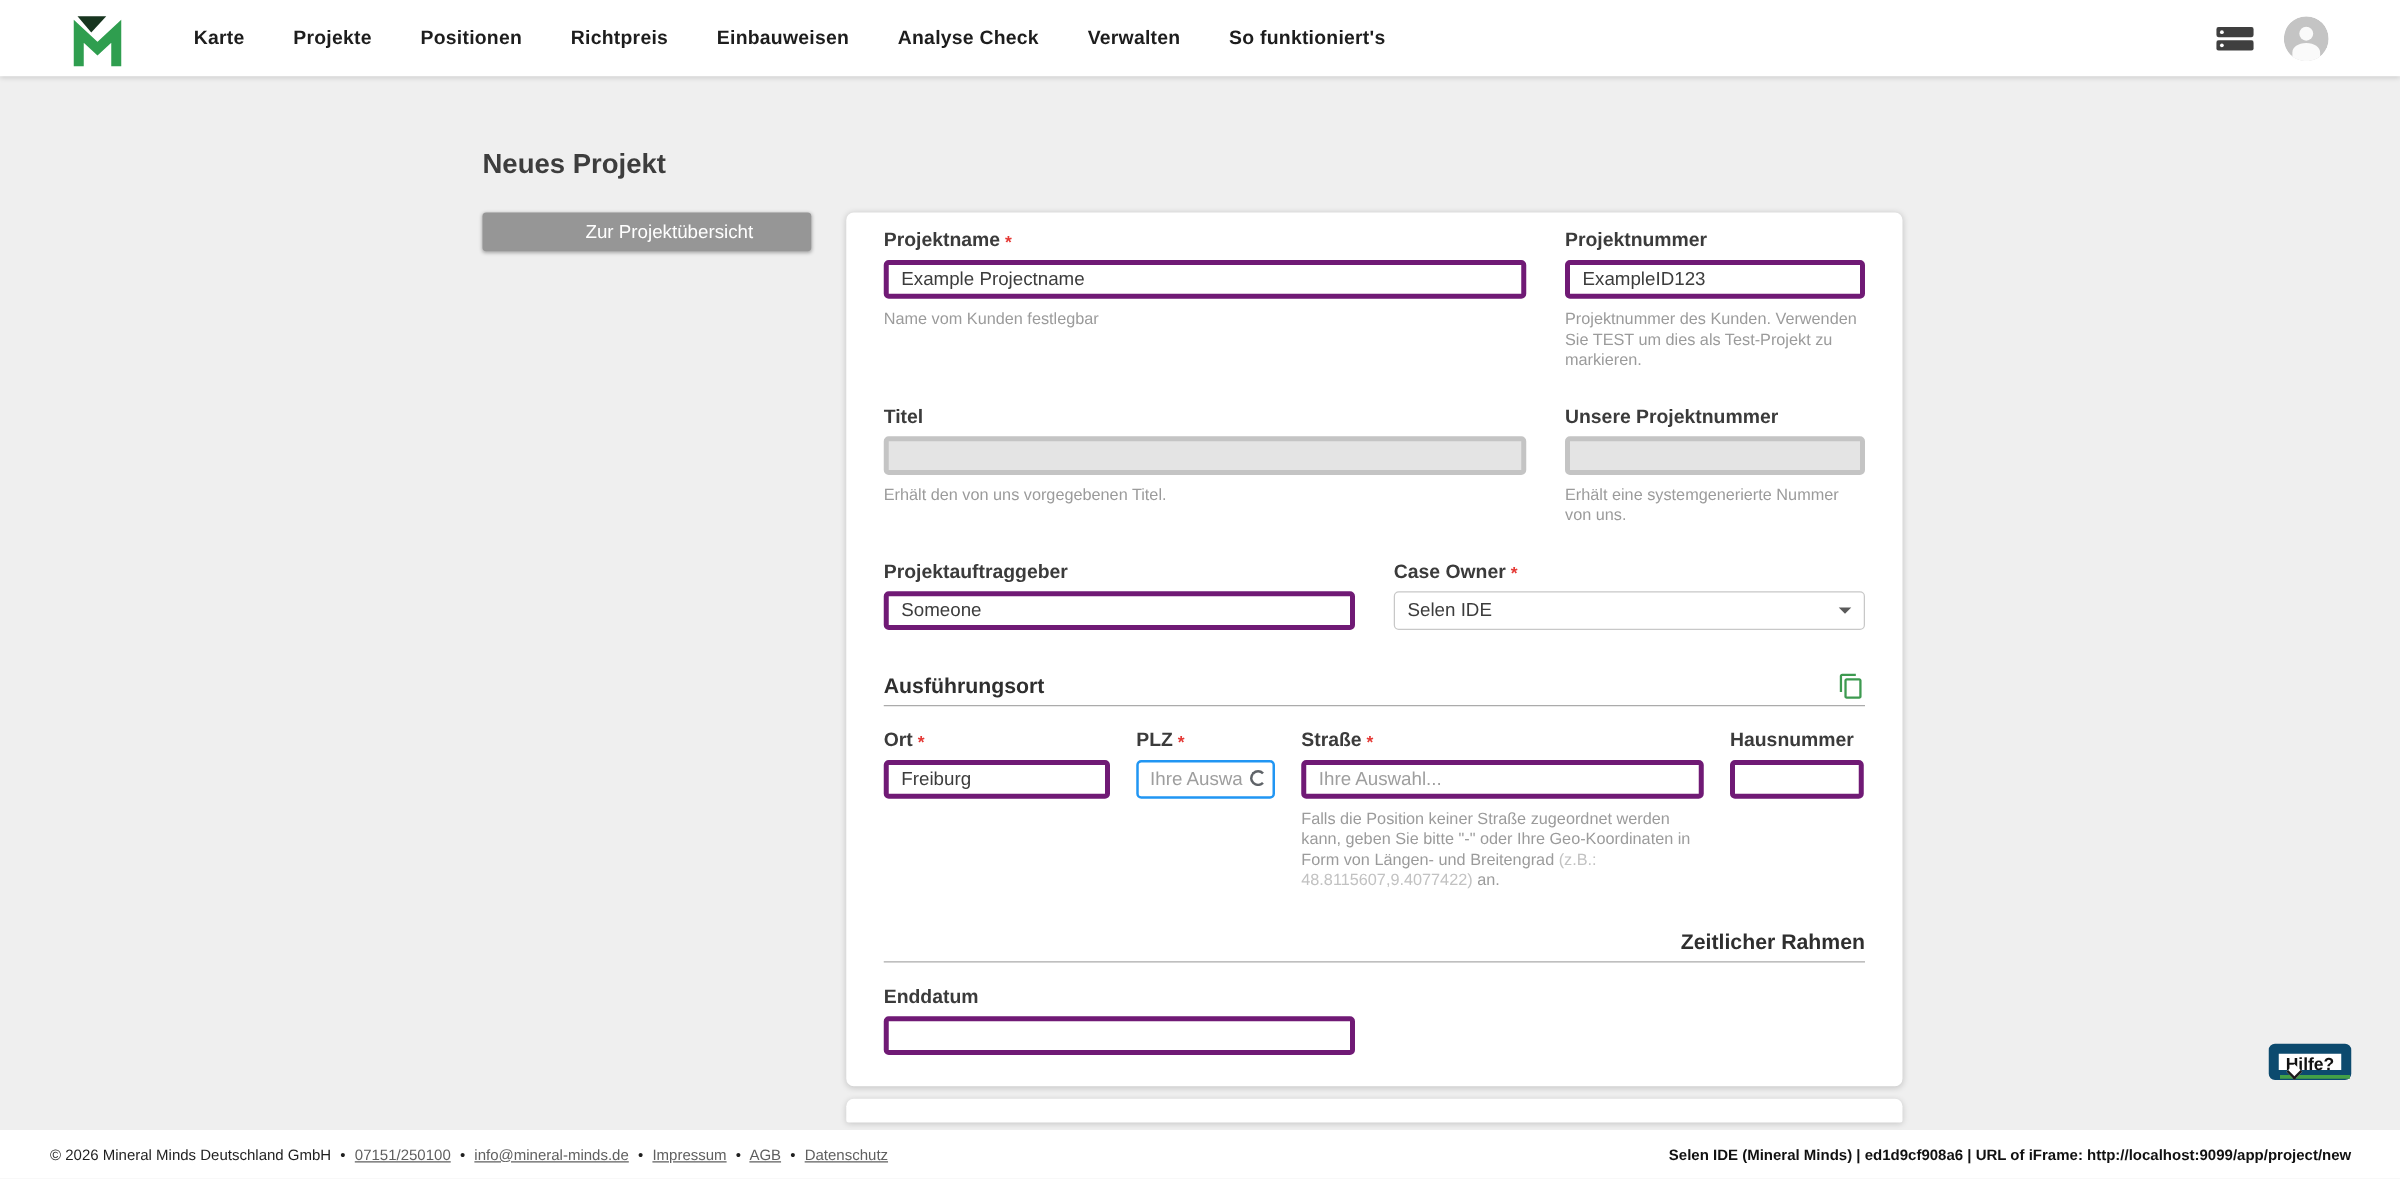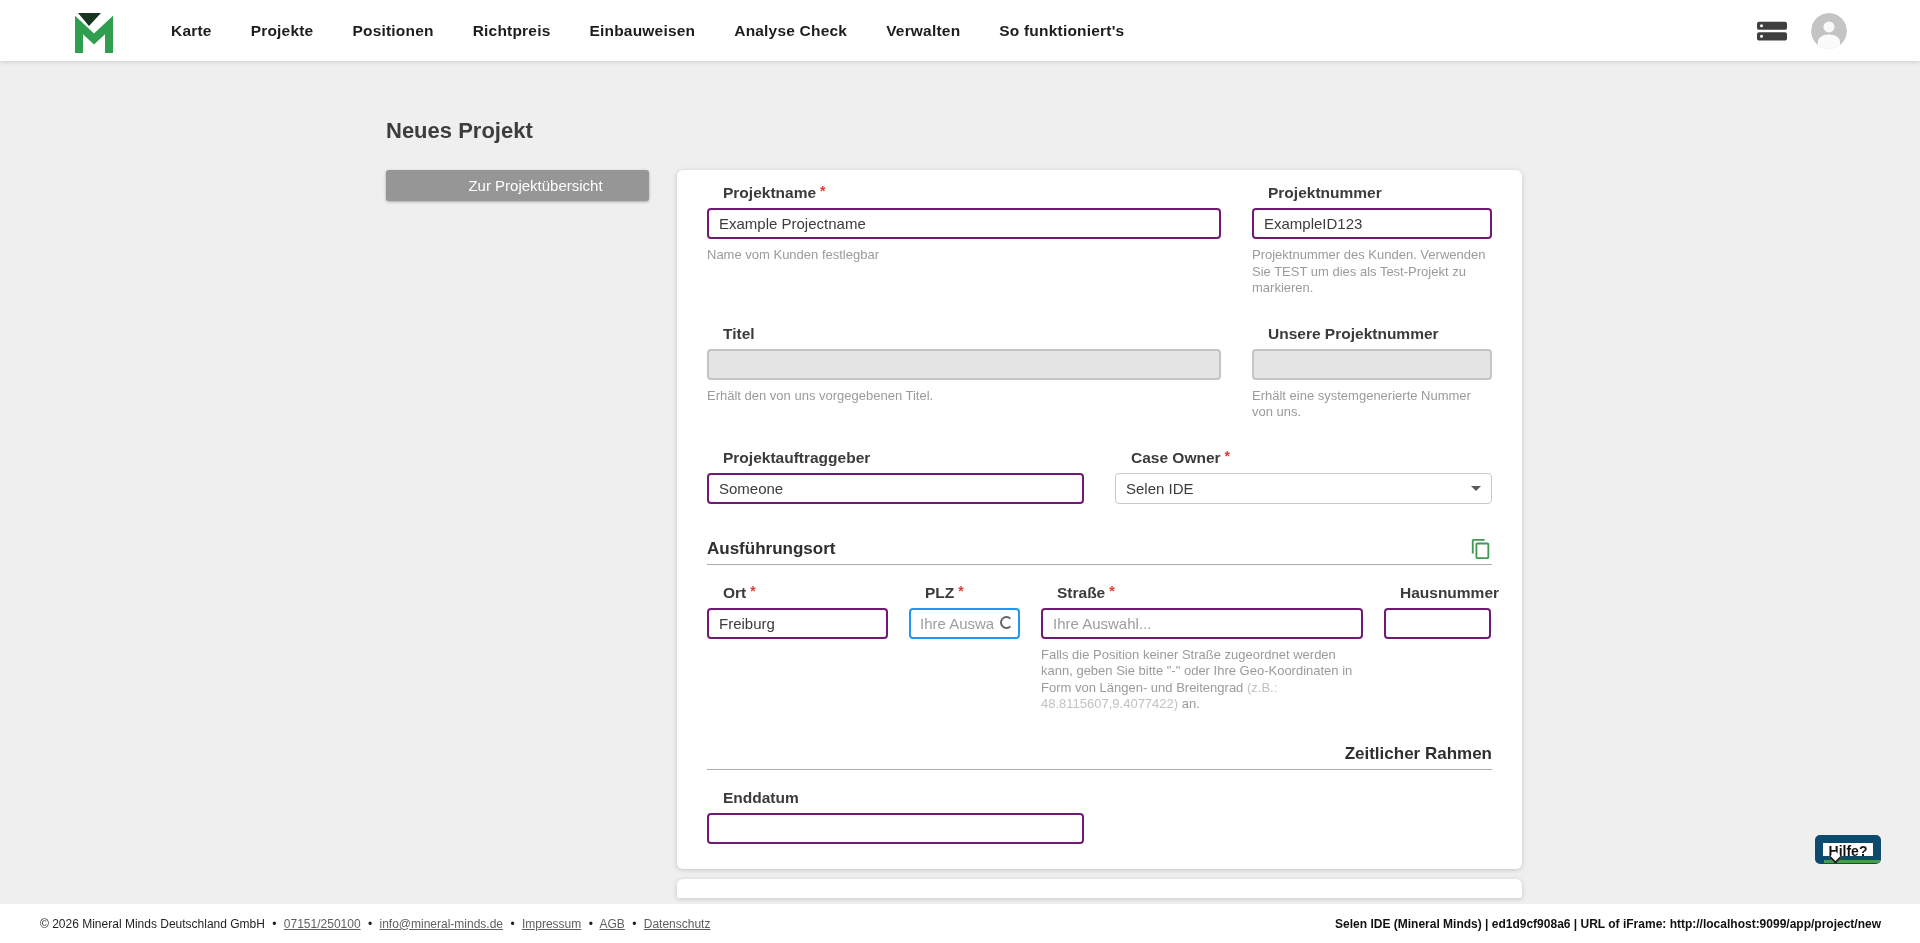--- a/index.html
+++ b/index.html
@@ -12,21 +12,21 @@
     overflow:hidden;
     color:#333;
   }
 
   
   .topnav {
     position:absolute; top:0; left:0; right:0; height:61px;
     background:#ffffff;
     box-shadow:0 1px 4px rgba(0,0,0,.14);
     display:flex; align-items:center;
-    padding:0 73px;
+    padding:0 57px;
     z-index:20;
   }
   .logo { width:46px; height:44px; display:flex; align-items:center; cursor:pointer; }
   .nav-items { display:flex; gap:39px; margin-left:52px; }
   .nav-item {
     font-size:15.5px; font-weight:700; color:#1d1d1d;
     letter-spacing:.2px; cursor:pointer; white-space:nowrap;
   }
   .nav-right { margin-left:auto; display:flex; align-items:center; gap:24px; }
   .icon-btn { cursor:pointer; display:flex; align-items:center; }
@@ -61,27 +61,27 @@
     background:#ffffff; border-radius:6px 6px 2px 2px;
     box-shadow:0 1px 5px rgba(0,0,0,.18);
   }
 
   .form-row { display:grid; column-gap:31px; }
   .grid-a { grid-template-columns:514px 240px; }
   .grid-b { grid-template-columns:377px 377px; }
   .grid-c { grid-template-columns:181px 111px 322px 107px; column-gap:21px; }
   .mt-28 { margin-top:28px; }
 
-  .label-row { display:flex; align-items:flex-start; margin-bottom:7px; height:17px;margin-left:16px; }
+  .label-row { display:flex; align-items:flex-end; margin-bottom:7px; height:17px; }
   .label { font-size:15.5px; font-weight:700; color:#3b3b3b; line-height:17px; white-space:nowrap; }
   .req { color:#e53935; font-size:14px; font-weight:700; margin-left:4px; line-height:15px; }
 
   .text-input {
     width:100%; height:31px;
-    border:2px solid #701a75; border-radius:4px;
+    border:4px solid #701a75; border-radius:4px;
     padding:0 10px;
     font-family:"Liberation Sans", sans-serif;
     font-size:15px; color:#3c3c3c;
     background:#ffffff;
     outline:none;
   }
   .text-input::placeholder { color:#9e9e9e; }
   .text-input:disabled { background:#e4e4e4; border-color:#c4c4c4; }
   .input-focused { border:2px solid #2196f3; padding:0 24px 0 9px; }
 

